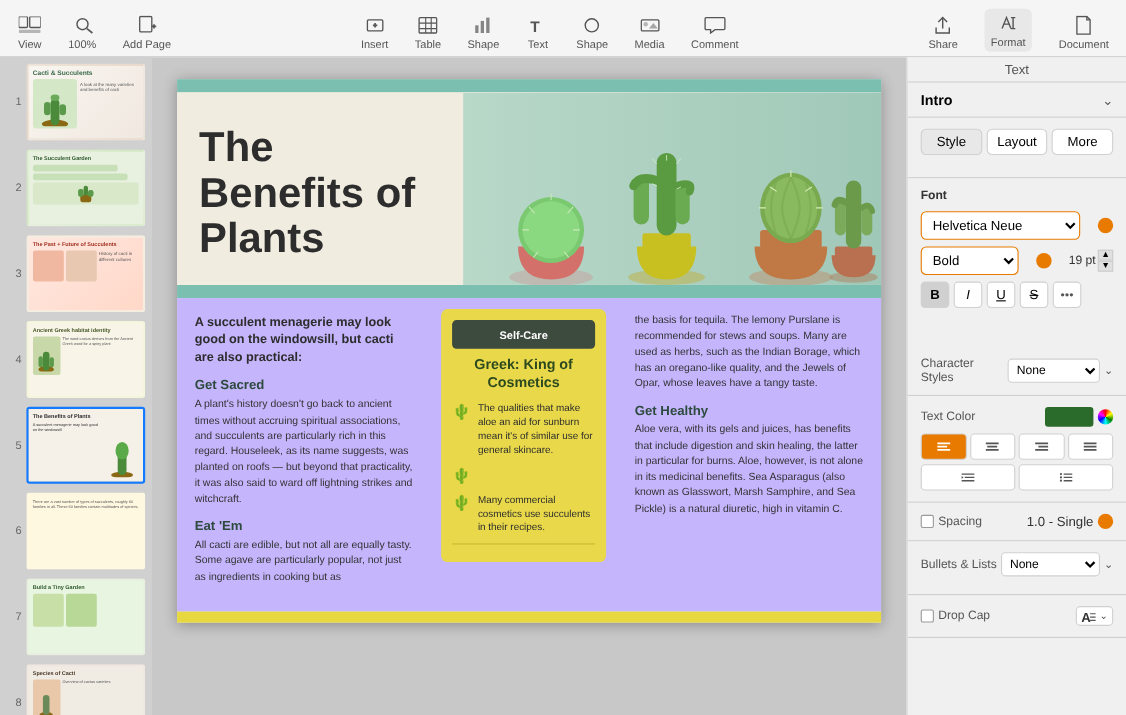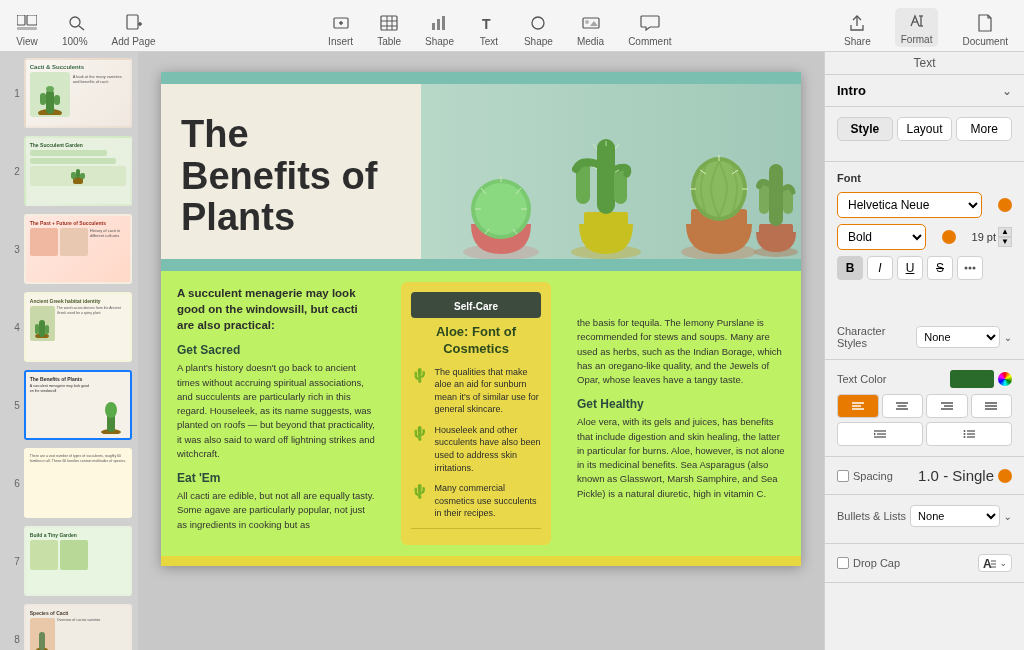--- a/index.html
+++ b/index.html
@@ -24,37 +24,37 @@
     
     .canvas-area { flex: 1; background: #c8c8c8; overflow: auto; display: flex; align-items: flex-start; justify-content: center; padding: 20px; }
 
     
     .right-panel { width: 200px; background: #f0f0f0; border-left: 1px solid #d0d0d0; display: flex; flex-direction: column; overflow-y: auto; }
     .panel-header { padding: 8px 12px; display: flex; align-items: center; justify-content: space-between; border-bottom: 1px solid #d0d0d0; }
     .panel-section { padding: 10px 12px; border-bottom: 1px solid #d0d0d0; }
     .section-title { font-size: 11px; font-weight: 600; color: #333; margin-bottom: 8px; }
     .style-tabs { display: flex; gap: 4px; margin-bottom: 10px; }
     .style-tab { flex: 1; text-align: center; padding: 4px; font-size: 12px; border: 1px solid #d0d0d0; border-radius: 5px; background: white; cursor: pointer; }
-    .style-tab.active { background: #e8e8e8; font-weight: 700; }
+    .style-tab.active { background: #e8e8e8; font-weight: 400; }
     .font-row { display: flex; align-items: center; gap: 16px; margin-bottom: 6px; justify-content: center; }
     .font-select { flex: 1; padding: 4px 6px; border: 1px solid #d0d0d0; border-radius: 5px; font-size: 12px; background: white; cursor: pointer; }
     .font-select-orange { border-color: #e87a00; }
     .font-style-row { display: flex; align-items: center; gap: 4px; margin-bottom: 6px; }
     .font-style-btn { width: 26px; height: 24px; border: 1px solid #d0d0d0; border-radius: 4px; background: white; cursor: pointer; font-size: 12px; display: flex; align-items: center; justify-content: center; }
     .font-style-btn.active { background: #d0d0d0; }
     .color-label { font-size: 11px; color: #555; flex: 1; }
     .char-style-row { display: flex; align-items: center; gap: 4px; margin-top: 45px; }
     .char-label { font-size: 11px; color: #555; flex: 1; }
     .char-select { flex: 1; padding: 3px; border: 1px solid #d0d0d0; border-radius: 4px; font-size: 11px; background: white; }
     .text-color-row { display: flex; align-items: center; gap: 20px; margin-bottom: 6px; }
     .align-row { display: flex; gap: 3px; margin-bottom: 4px; }
     .align-btn { flex: 1; height: 24px; border: 1px solid #d0d0d0; border-radius: 4px; background: white; cursor: pointer; display: flex; align-items: center; justify-content: center; font-size: 10px; }
     .align-btn.active { background: #e87a00; color: white; }
     .spacing-label { font-size: 11px; color: #555; }
-    .spacing-value { font-size: 15px; color: #333; flex: 1; text-align: right; }
+    .spacing-value { font-size: 12px; color: #333; flex: 1; text-align: right; }
     .bullets-row { display: flex; align-items: center; gap: 4px; margin-bottom: 6px; }
     .bullets-label { font-size: 11px; color: #555; }
     .bullets-select { flex: 1; padding: 3px; border: 1px solid #d0d0d0; border-radius: 4px; font-size: 11px; background: white; }
     .dropcap-row { display: flex; align-items: center; gap: 4px; }
     .dropcap-label { font-size: 11px; color: #555; flex: 1; }
 
     
     .slide-doc { width: 640px; background: #f5f0e8; box-shadow: 0 2px 12px rgba(0,0,0,0.3); position: relative; }
 
     
@@ -460,43 +460,42 @@
             <rect x="338" y="95" width="10" height="35" rx="5" fill="#7aaa5a"></rect>
             <rect x="362" y="100" width="10" height="30" rx="5" fill="#7aaa5a"></rect>
             <path d="M348,100 Q340,95 338,102" fill="none" stroke="#6a9a4a" stroke-width="6" stroke-linecap="round"></path>
             <path d="M362,105 Q370,100 372,108" fill="none" stroke="#6a9a4a" stroke-width="5" stroke-linecap="round"></path>
           </svg>
         </div>
       </div>
 
       <div class="teal-band"></div>
 
-      <div class="content-area" style="background:#bef264;align-items:center;">
+      <div class="content-area" style="background:#c4b5fd;">
 
         <div class="left-col">
           <p class="intro-text">A succulent menagerie may look good on the windowsill, but cacti are also practical:</p>
           <h3 class="section-heading">Get Sacred</h3>
           <p class="body-text">A plant's history doesn't go back to ancient times without accruing spiritual associations, and succulents are particularly rich in this regard. Houseleek, as its name suggests, was planted on roofs — but beyond that practicality, it was also said to ward off lightning strikes and witchcraft.</p>
           <h3 class="section-heading">Eat 'Em</h3>
           <p class="body-text">All cacti are edible, but not all are equally tasty. Some agave are particularly popular, not just as ingredients in cooking but as</p>
         </div>
 
         <div class="middle-col">
           <div class="selfcare-card">
             <div class="selfcare-header">
               <span class="selfcare-header-text">Self-Care</span>
             </div>
-            <div class="selfcare-title">Aloe: Font of Cosmetics</div>
+            <div class="selfcare-title">Greek: King of Cosmetics</div>
             <div class="selfcare-item">
               <span class="selfcare-bullet">🌵</span>
               <span class="selfcare-item-text">The qualities that make aloe an aid for sunburn mean it's of similar use for general skincare.</span>
             </div>
             <div class="selfcare-item">
               <span class="selfcare-bullet">🌵</span>
-              <span class="selfcare-item-text">Houseleek and other succulents have also been used to address skin irritations.</span>
             </div>
             <div class="selfcare-item">
               <span class="selfcare-bullet">🌵</span>
               <span class="selfcare-item-text">Many commercial cosmetics use succulents in their recipes.</span>
             </div>
             <hr class="selfcare-divider">
           </div>
         </div>
 
         <div class="right-col">

